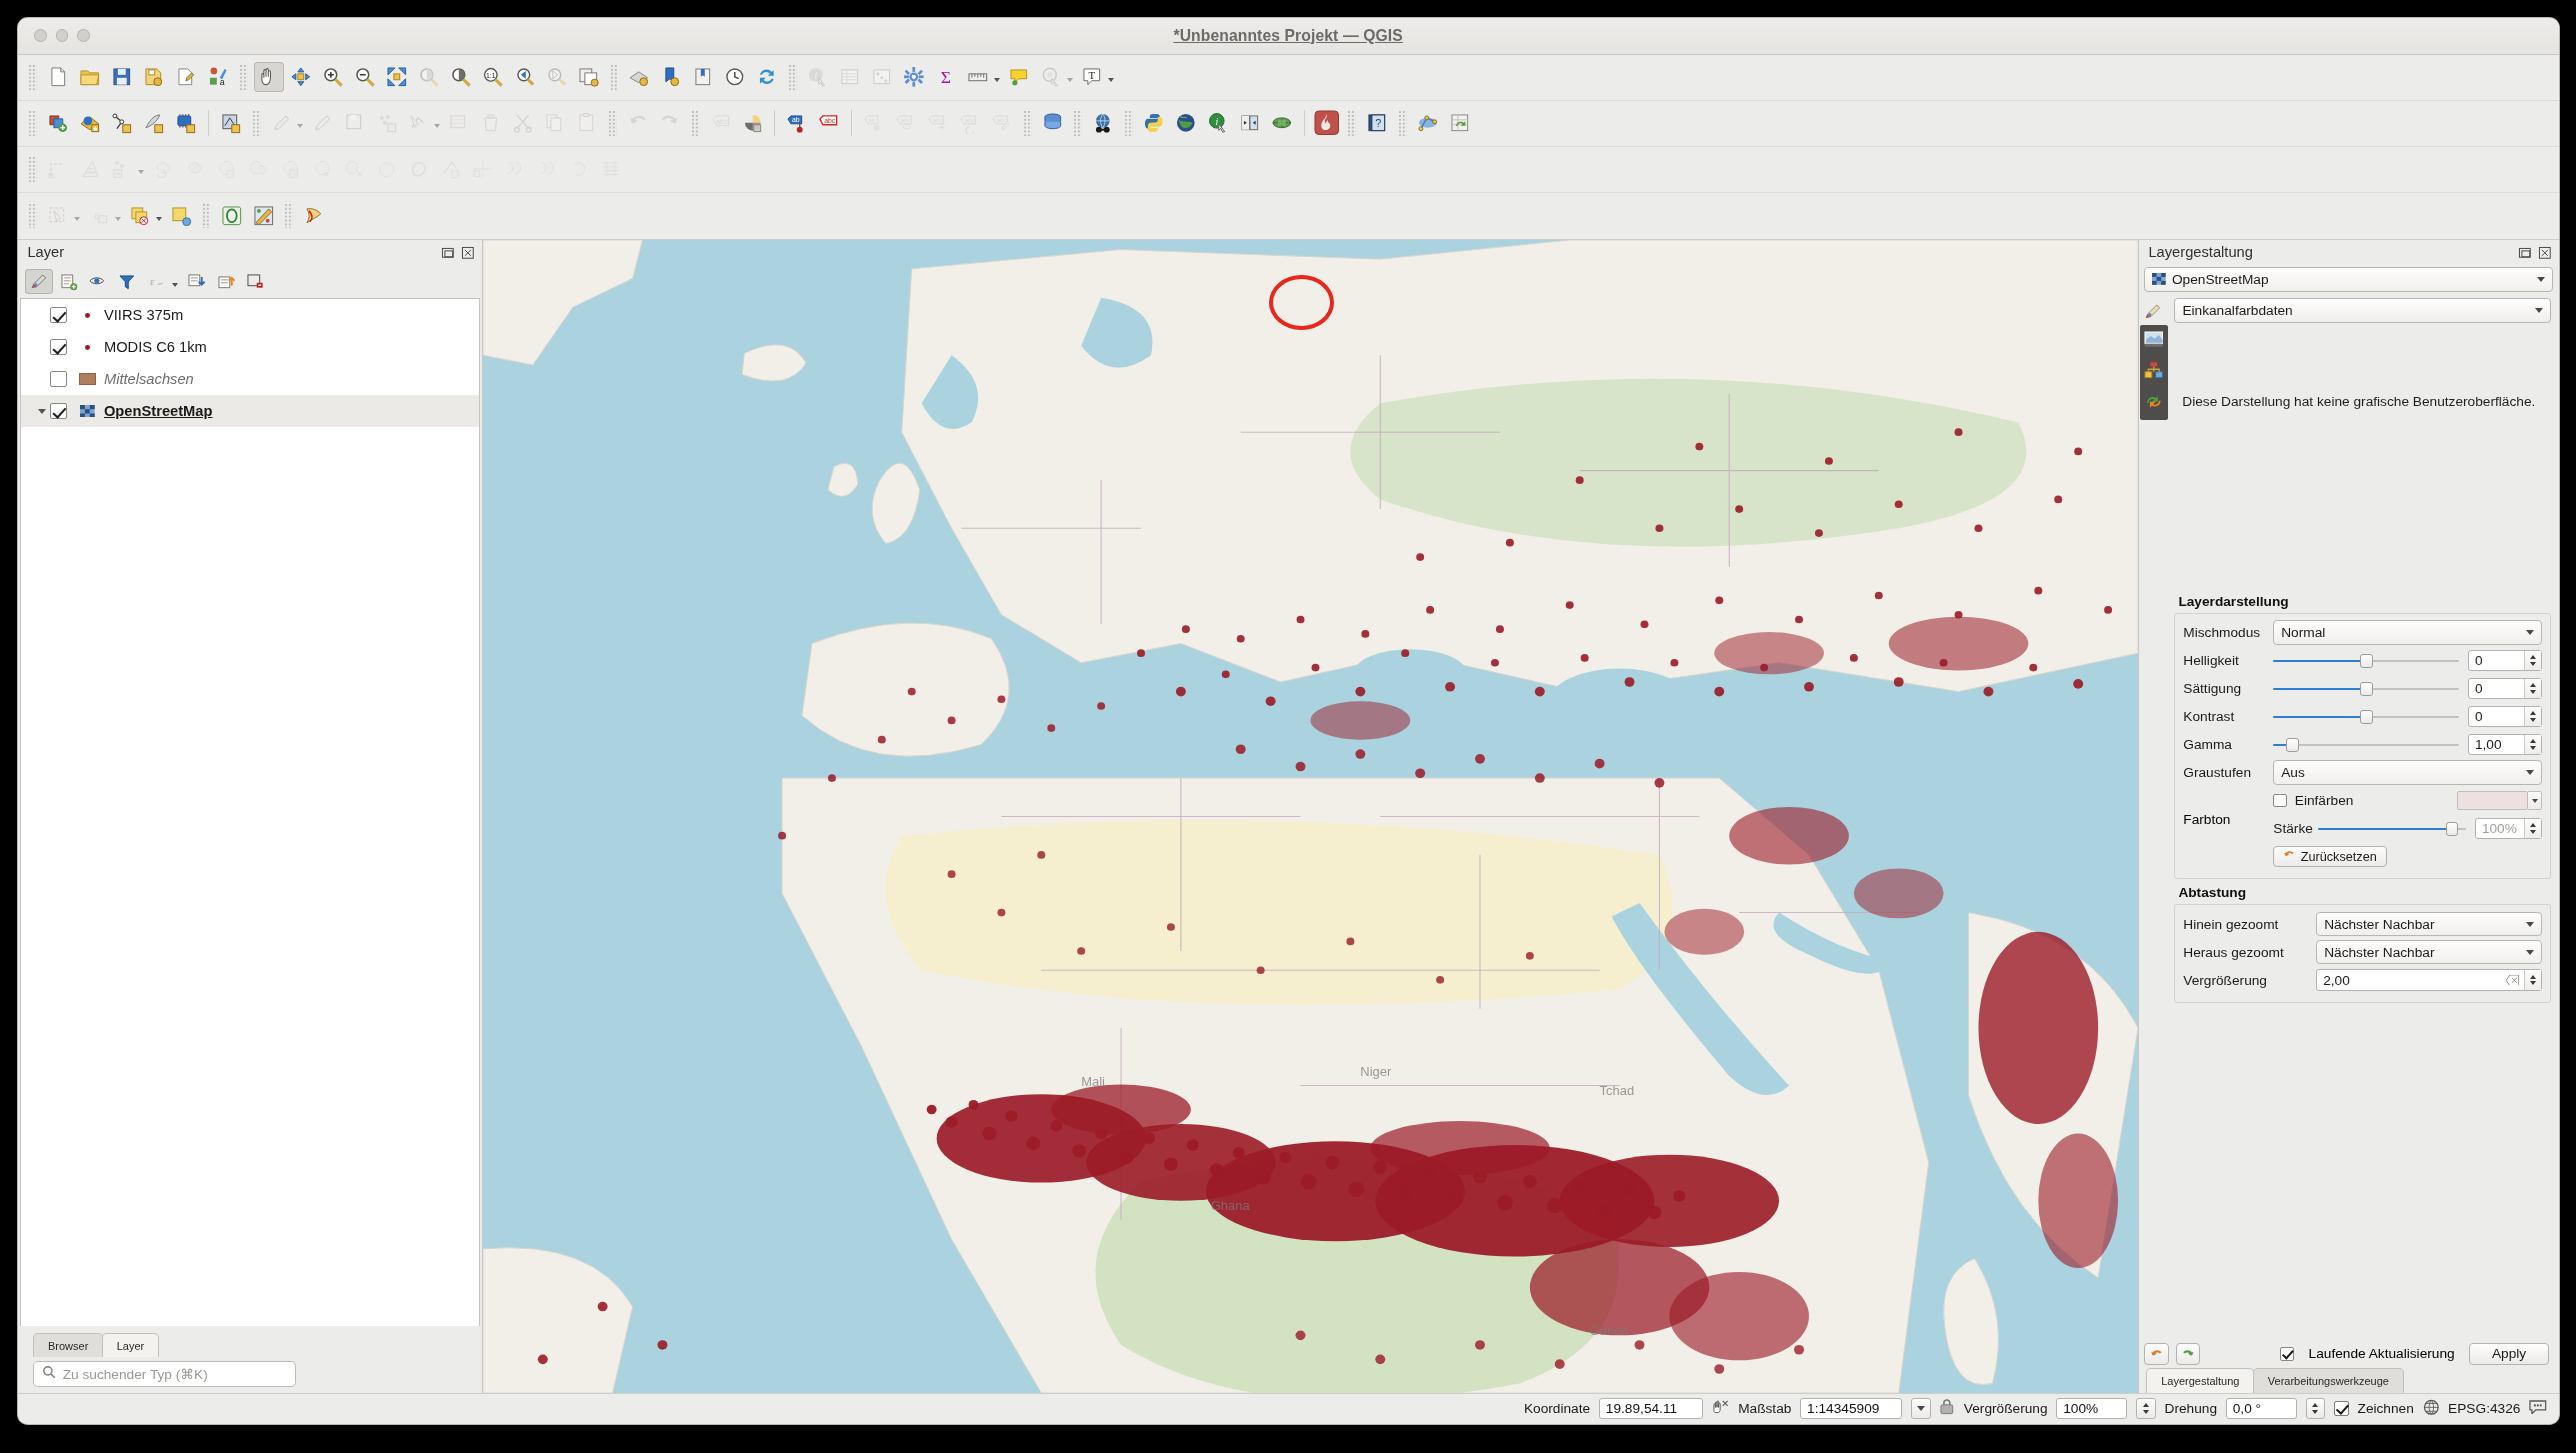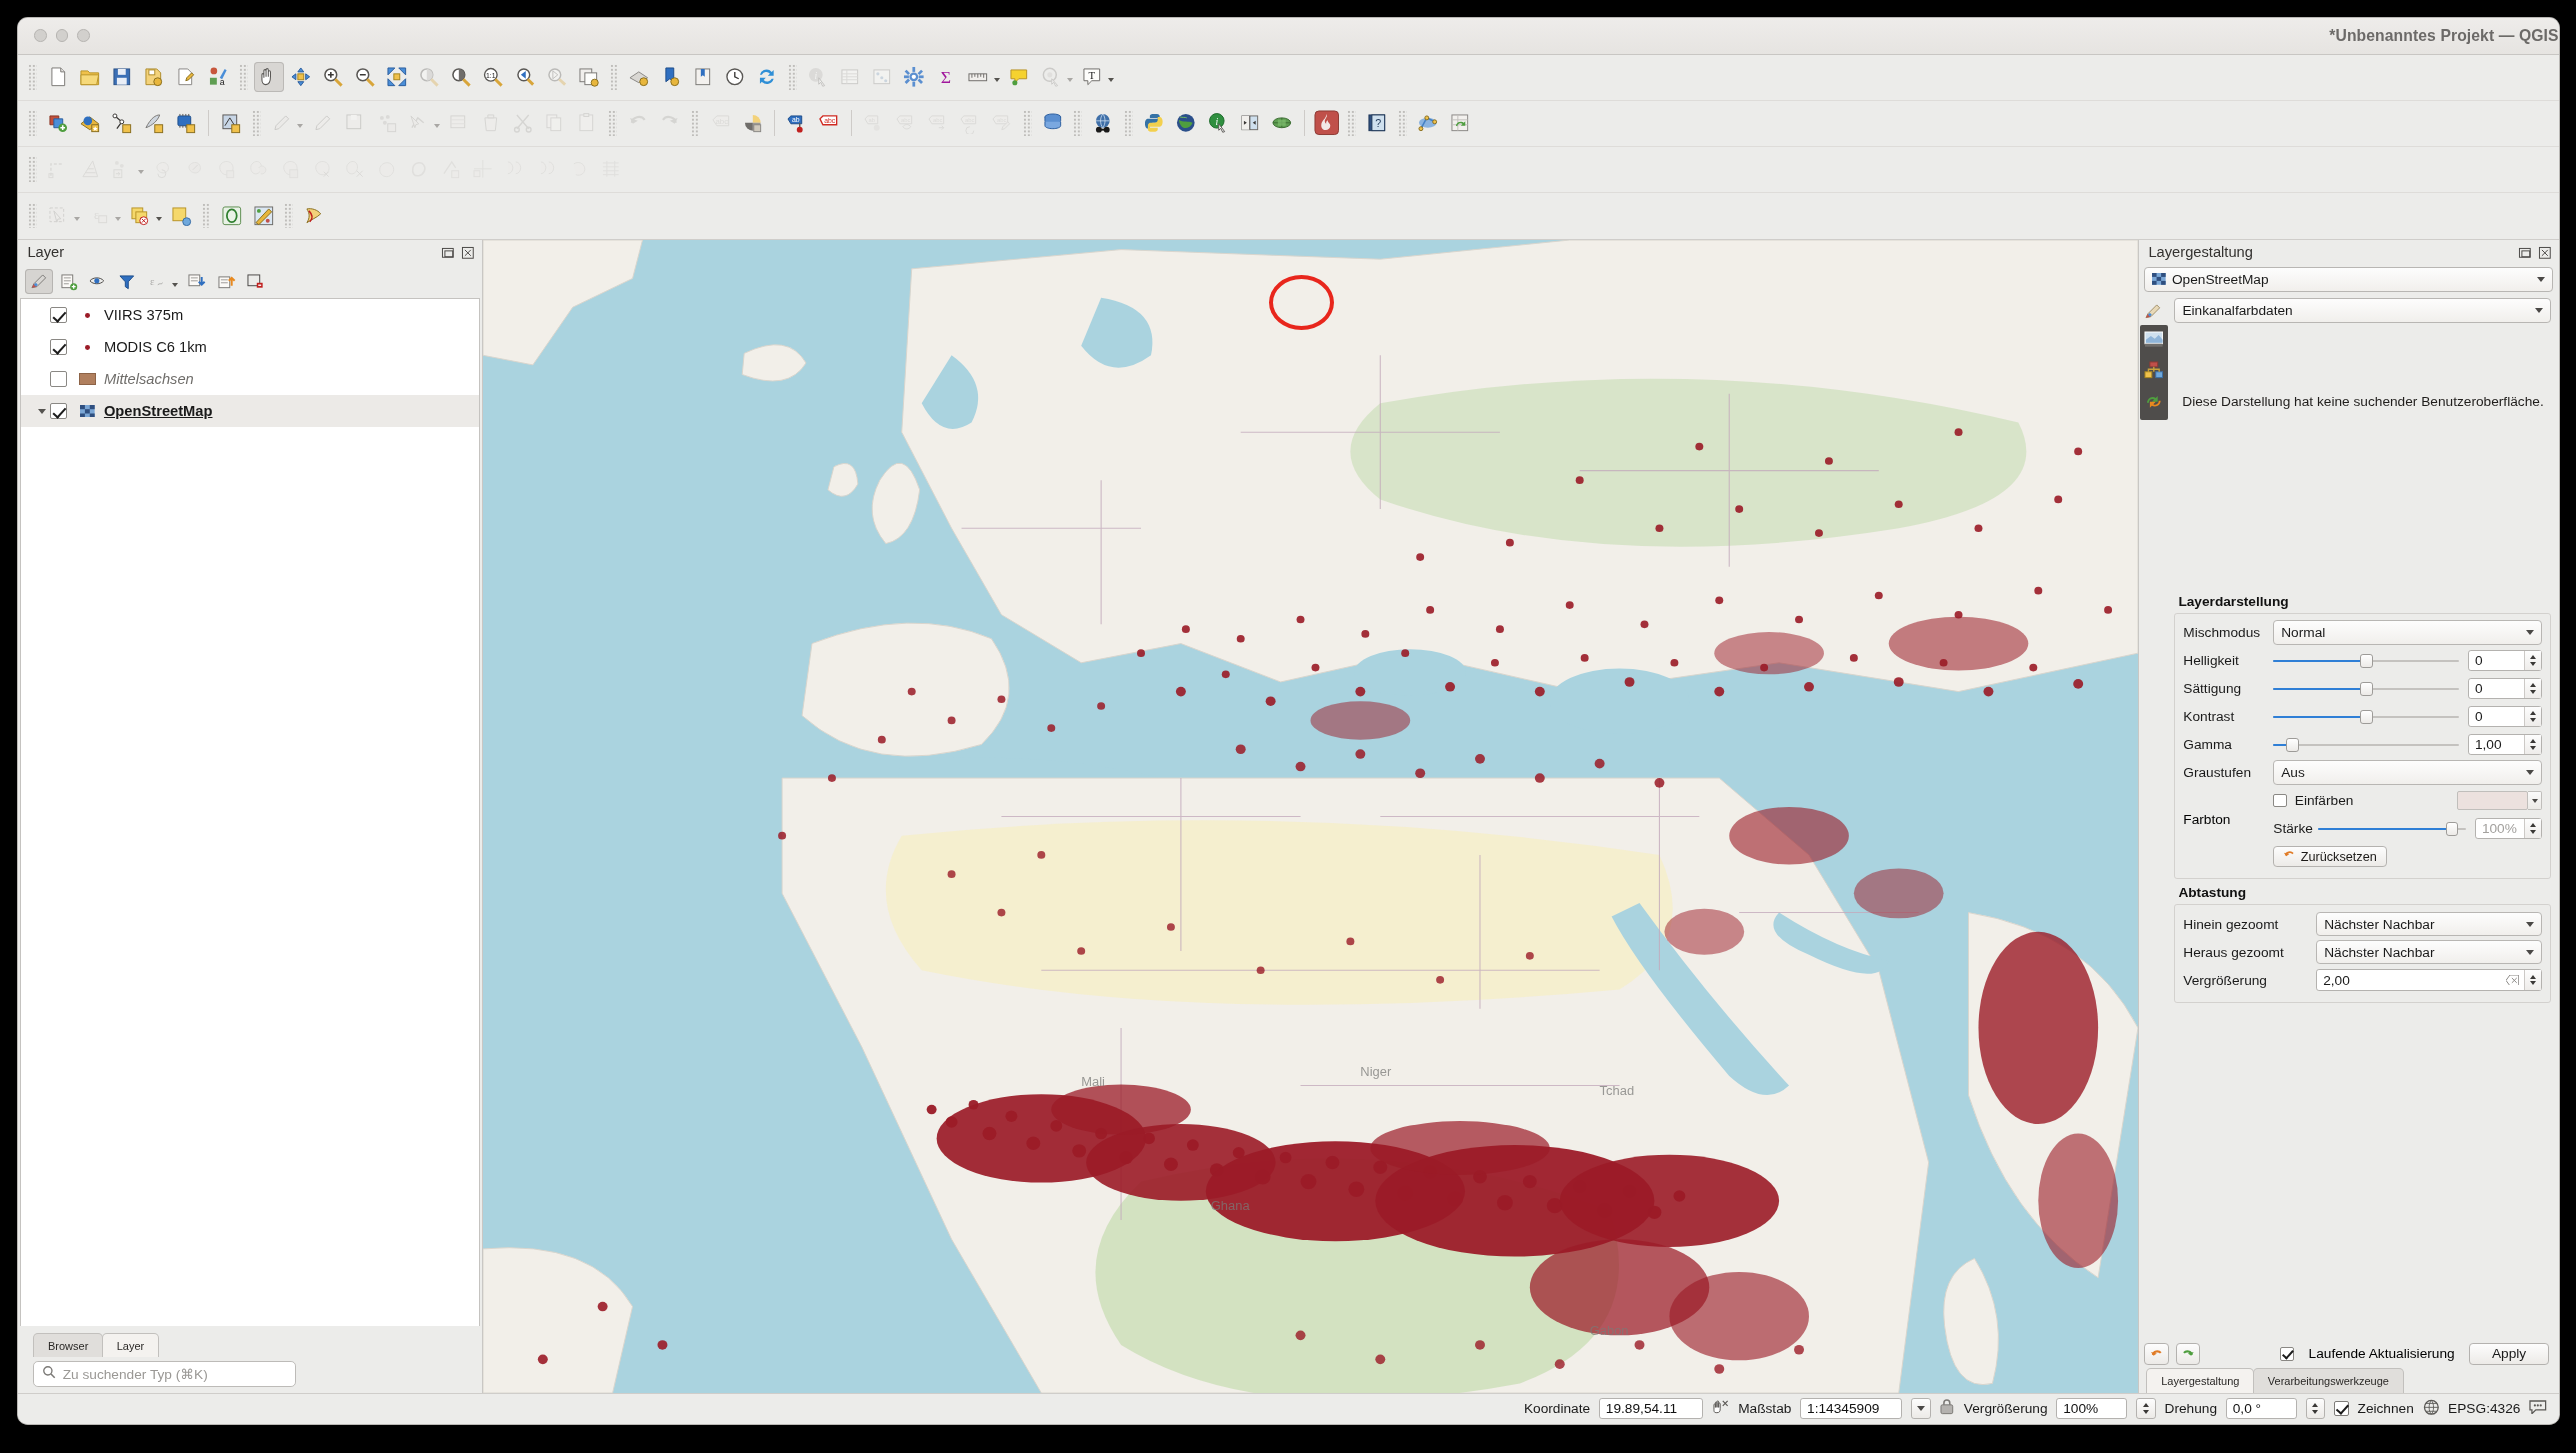--- a/index.html
+++ b/index.html
@@ -25,23 +25,23 @@
     height: 37px; flex: none;
     background: linear-gradient(#eeecea, #e6e4e1);
     border-bottom: 1px solid #c8c6c3;
     position: relative;
     display: flex; align-items: center;
   }
   .traffic { display: flex; gap: 8.8px; margin-left: 16.7px; }
   .tl { width: 12.7px; height: 12.7px; border-radius: 50%;
         background: #d2d0cd; border: 1px solid #b6b4b1; }
   .title-text {
-    position: absolute; left: 0; right: 0; text-align: right;
+    position: absolute; left: 0; right: 0; text-align: center;
     font-size: 15.7px; font-weight: bold; color: #6c6a68;
-    letter-spacing: 0.1px; pointer-events: none;
+    letter-spacing: 0.1px; pointer-events: none; text-decoration: underline;
   }
   
   .toolbars { flex: none; background: #ececea; border-bottom: 1px solid #cfcdca; }
   .trow {
     height: 46px; display: flex; align-items: center;
     padding-left: 5.9px; border-bottom: 1px solid #dedcd9;
   }
   .trow:last-child { border-bottom: none; }
   .grip {
     width: 8.8px; height: 25.5px; flex: none; margin: 0 4.9px;
@@ -1403,21 +1403,21 @@
         </div>
 
         <div class="rd-content">
           <div style="padding-top:3.9px">
             <div class="combo">
               <span class="v">Einkanalfarbdaten</span>
               <span class="ar"></span>
             </div>
           </div>
 
-          <div class="norender">Diese Darstellung hat keine suchender Benutzeroberfläche.</div>
+          <div class="norender">Diese Darstellung hat keine grafische Benutzeroberfläche.</div>
 
           <div class="grp-title">Layerdarstellung</div>
           <div class="grpbox">
             <div class="frow">
               <span class="flabel">Mischmodus</span>
               <div class="combo" style="flex:1">
                 <span class="v">Normal</span>
                 <span class="ar"></span>
               </div>
             </div>

